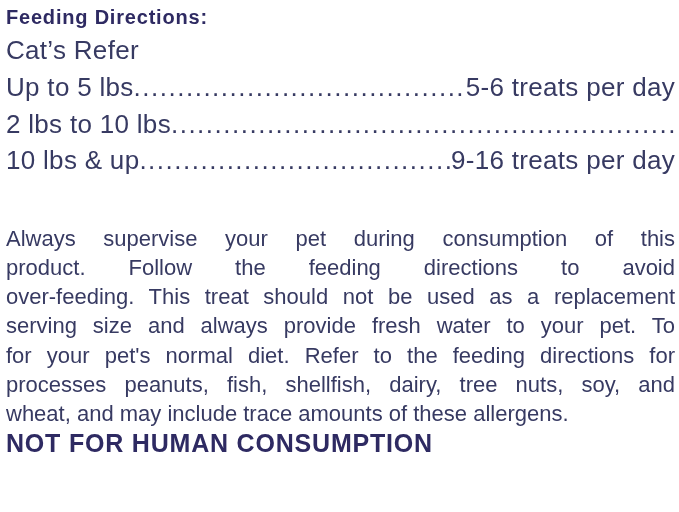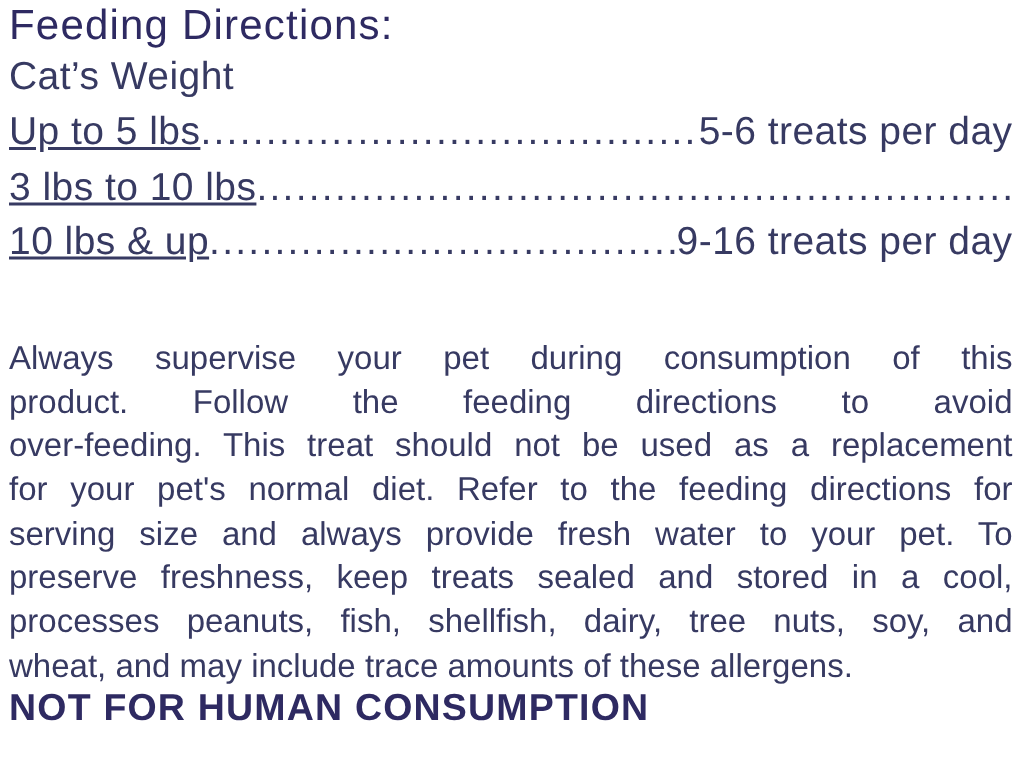--- a/index.html
+++ b/index.html
@@ -10,22 +10,22 @@
   body {
     width: 679px;
     height: 512px;
     overflow: hidden;
     font-family: "Liberation Sans", "DejaVu Sans", sans-serif;
     color: var(--body_text, #373a62);
     box-sizing: border-box;
     padding: 2px 4px 0 6px;
   }
   .label-title {
-    font-size: 28px;
-    font-weight: normal;
+    font-size: 20px;
+    font-weight: bold;
     line-height: 30px;
     letter-spacing: 0.8px;
     color: var(--heading_text, #2e2a62);
   }
   .label-subtitle {
     font-size: 26px;
     line-height: 37px;
     letter-spacing: 0.3px;
   }
   .feed-table {
@@ -35,21 +35,20 @@
     display: flex;
     align-items: baseline;
     font-size: 26px;
     line-height: 36.5px;
     letter-spacing: 0.3px;
     width: 100%;
   }
   .feed-row .weight {
     white-space: nowrap;
     flex: 0 0 auto;
-    text-decoration: underline;
   }
   .feed-row .leader {
     flex: 1 1 auto;
     overflow: hidden;
     white-space: nowrap;
     letter-spacing: 1.5px;
     min-width: 0;
   }
   .feed-row .amount {
     white-space: nowrap;
@@ -78,49 +77,48 @@
     margin-top: 1px;
   }
 </style>
 </head>
 <body>
 
 <div>
 
   <div class="label-title">Feeding Directions:</div>
 
-  <div class="label-subtitle">Cat’s Weight</div>
+  <div class="label-subtitle">Cat’s Refer</div>
 
   <div class="feed-table">
 
     <div class="feed-row">
       <span class="weight">Up to 5 lbs</span>
       <span class="leader">........................................................................................................</span>
       <span class="amount">5-6 treats per day</span>
     </div>
 
     <div class="feed-row">
-      <span class="weight">3 lbs to 10 lbs</span>
+      <span class="weight">2 lbs to 10 lbs</span>
       <span class="leader">........................................................................................................</span>
     </div>
 
     <div class="feed-row">
       <span class="weight">10 lbs &amp; up</span>
       <span class="leader">........................................................................................................</span>
       <span class="amount">9-16 treats per day</span>
     </div>
 
   </div>
 
   <div class="advisory">
     <div class="para-line">Always supervise your pet during consumption of this</div>
     <div class="para-line">product. Follow the feeding directions to avoid</div>
     <div class="para-line">over-feeding. This treat should not be used as a replacement</div>
+    <div class="para-line">serving size and always provide fresh water to your pet. To</div>
     <div class="para-line">for your pet's normal diet. Refer to the feeding directions for</div>
-    <div class="para-line">serving size and always provide fresh water to your pet. To</div>
-    <div class="para-line">preserve freshness, keep treats sealed and stored in a cool,</div>
     <div class="para-line">processes peanuts, fish, shellfish, dairy, tree nuts, soy, and</div>
     <div class="para-line last-line">wheat, and may include trace amounts of these allergens.</div>
   </div>
 
   <div class="warning-line">NOT FOR HUMAN CONSUMPTION</div>
 
 </div>
 
 </body></html>

